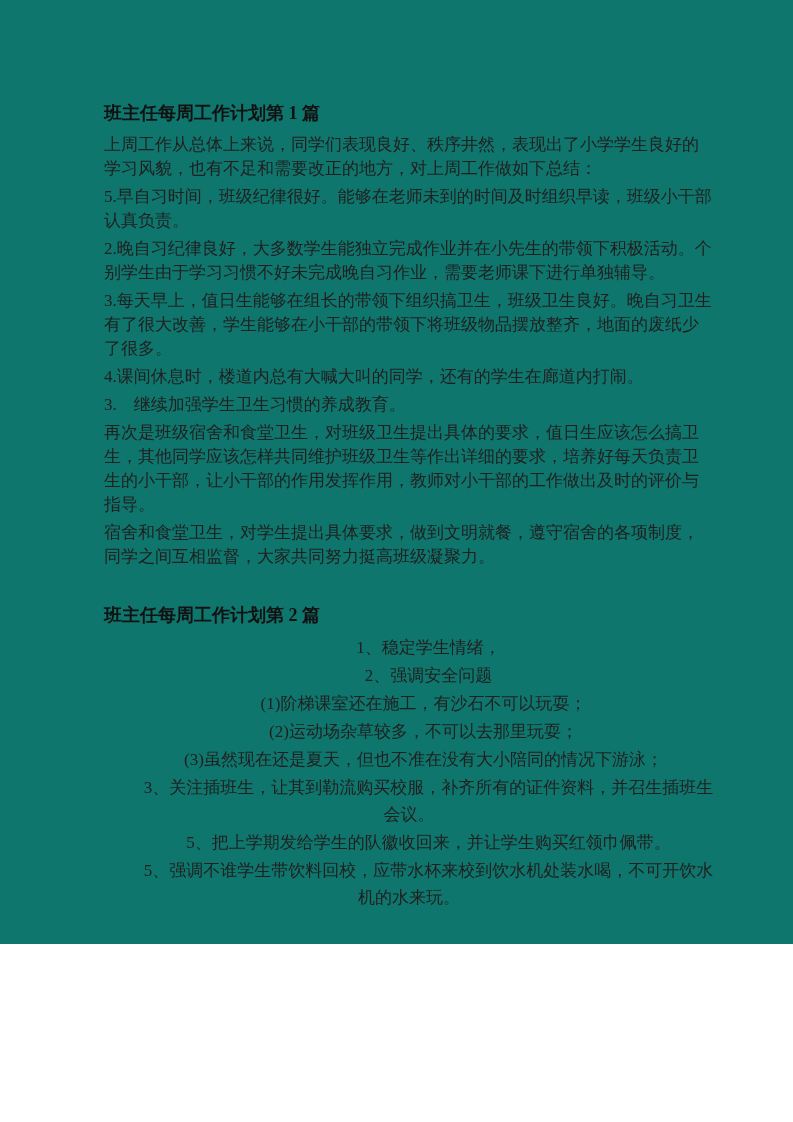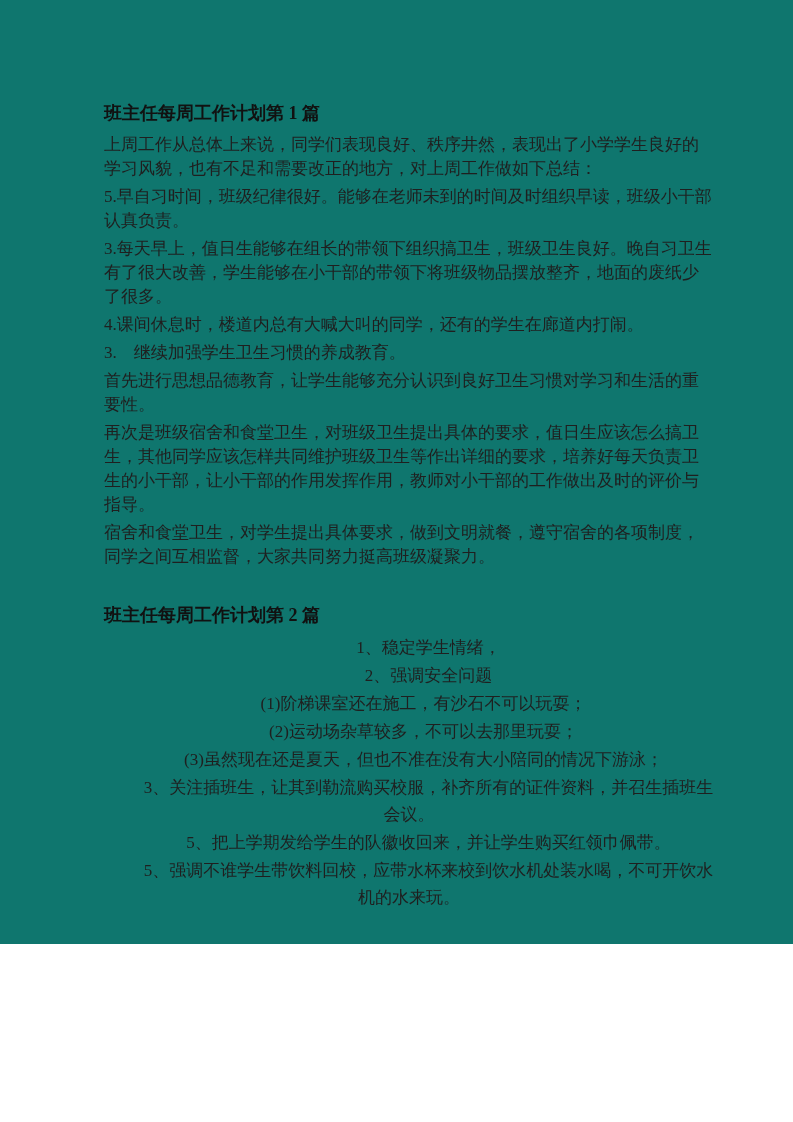--- a/index.html
+++ b/index.html
@@ -51,24 +51,24 @@
 </head>
 <body>
 
 <div class="page">
 
   <div class="section-1">
     <h2 class="doc-title">班主任每周工作计划第 1 篇</h2>
 
     <p>上周工作从总体上来说，同学们表现良好、秩序井然，表现出了小学学生良好的学习风貌，也有不足和需要改正的地方，对上周工作做如下总结：</p>
     <p>5.早自习时间，班级纪律很好。能够在老师未到的时间及时组织早读，班级小干部认真负责。</p>
+    <p>2.晚自习纪律良好，大多数学生能独立完成作业并在小先生的带领下积极活动。个别学生由于学习习惯不好未完成晚自习作业，需要老师课下进行单独辅导。</p>
     <p>3.每天早上，值日生能够在组长的带领下组织搞卫生，班级卫生良好。晚自习卫生有了很大改善，学生能够在小干部的带领下将班级物品摆放整齐，地面的废纸少了很多。</p>
     <p>4.课间休息时，楼道内总有大喊大叫的同学，还有的学生在廊道内打闹。</p>
     <p>3.　继续加强学生卫生习惯的养成教育。</p>
-    <p>首先进行思想品德教育，让学生能够充分认识到良好卫生习惯对学习和生活的重要性。</p>
     <p>再次是班级宿舍和食堂卫生，对班级卫生提出具体的要求，值日生应该怎么搞卫生，其他同学应该怎样共同维护班级卫生等作出详细的要求，培养好每天负责卫生的小干部，让小干部的作用发挥作用，教师对小干部的工作做出及时的评价与指导。</p>
     <p>宿舍和食堂卫生，对学生提出具体要求，做到文明就餐，遵守宿舍的各项制度，同学之间互相监督，大家共同努力挺高班级凝聚力。</p>
   </div>
 
   <div class="section-2">
     <h2 class="doc-title">班主任每周工作计划第 2 篇</h2>
 
     <p class="indent-num">1、稳定学生情绪，</p>
     <p class="indent-num">2、强调安全问题</p>
     <p class="indent-paren">(1)阶梯课室还在施工，有沙石不可以玩耍；</p>

